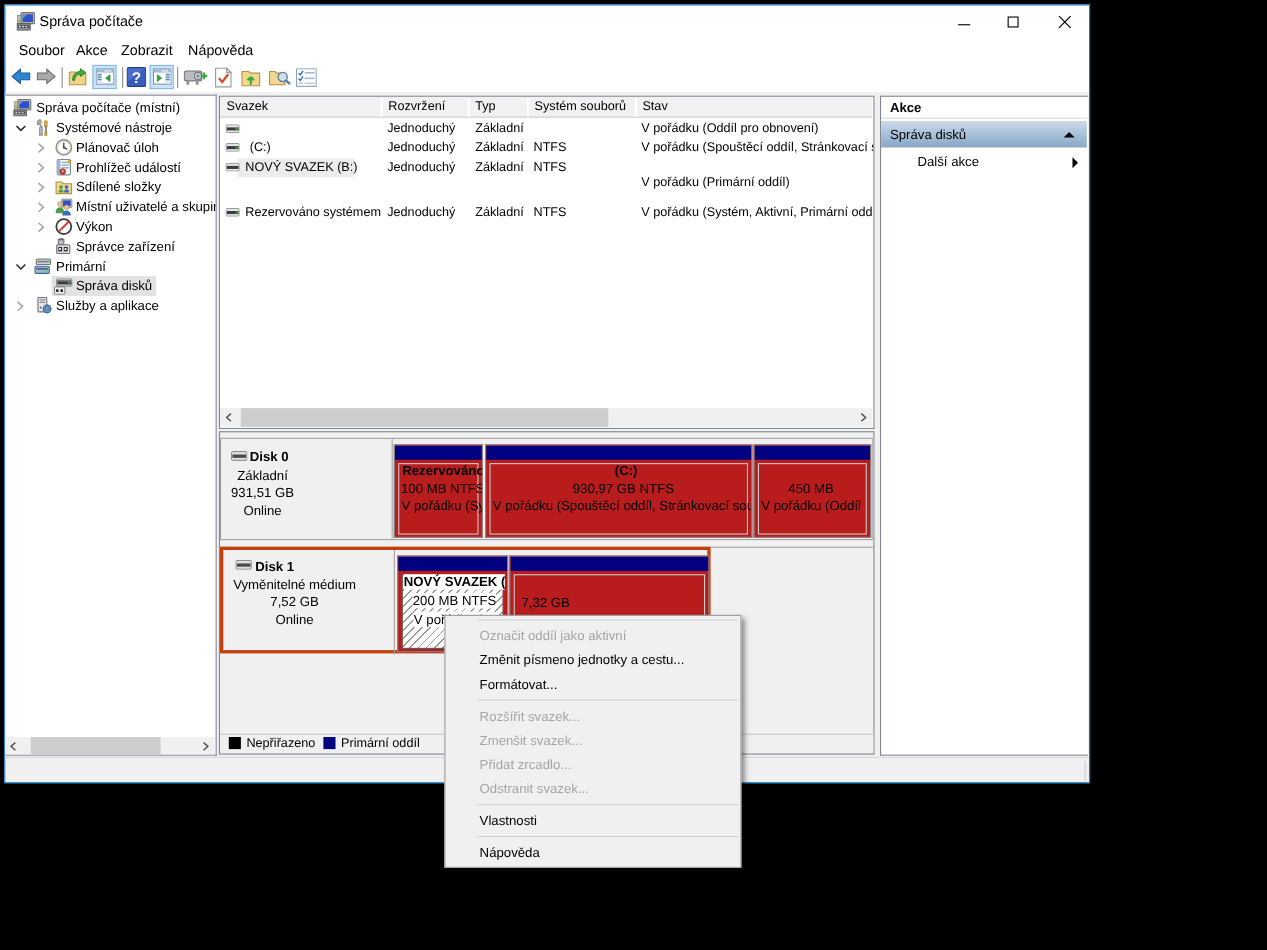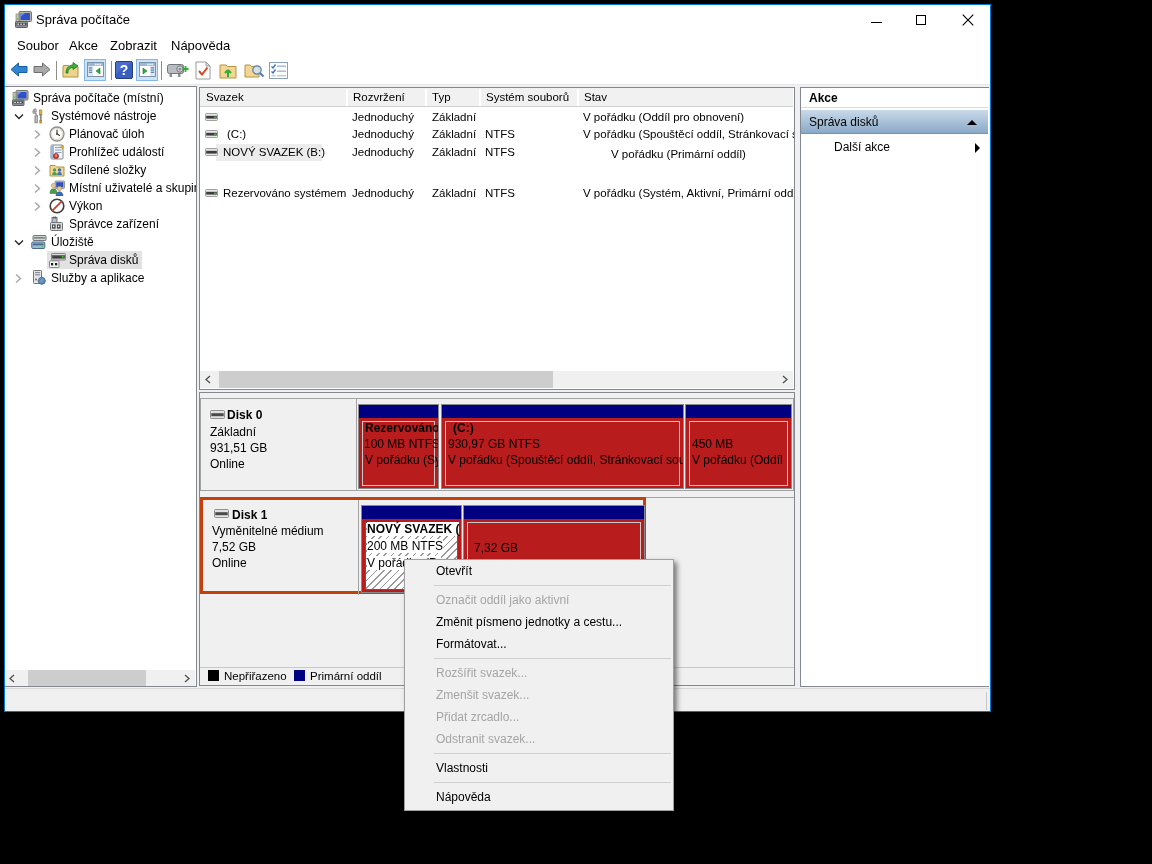--- a/index.html
+++ b/index.html
@@ -1,18 +1,18 @@
 <!DOCTYPE html>
 <html><head><meta charset="utf-8">
 <style>
 *{box-sizing:border-box;}
 html,body{margin:0;padding:0;}
 body{width:1152px;height:864px;background:#000;font-family:"Liberation Sans",sans-serif;position:relative;overflow:hidden;}
 .abs{position:absolute;}
-.win{position:absolute;left:4px;top:4px;width:987px;height:708px;background:#fff;border:1px solid #0078d7;}
+.win{position:absolute;left:4px;top:4px;width:987px;height:708px;background:#fff;border:1px solid #0078d7;text-align:center;}
 .t13{font-size:12px;color:#000;white-space:nowrap;}
 .t14{font-size:13px;color:#000;white-space:nowrap;}
 .pane{position:absolute;background:#fff;border:1px solid #828790;}
 .row{position:absolute;font-size:11.5px;color:#000;white-space:nowrap;height:17px;line-height:17px;}
 .hdrsep{position:absolute;top:1px;width:2px;height:17px;background:#fff;}
 .cell{position:absolute;background:#b91c1c;border:1px solid #8a8a8a;overflow:hidden;}
 .navy{position:absolute;left:0;top:0;right:0;height:13px;background:#000080;}
 .inner{position:absolute;left:3px;top:16px;right:3px;bottom:2px;border:1px solid #c9c9c9;}
 .dlines{position:absolute;font-size:12px;line-height:16px;white-space:nowrap;}
 .tr{position:absolute;left:0;height:18px;font-size:12px;white-space:nowrap;}
@@ -244,21 +244,21 @@
           <path d="M1 2.5 L5 6.5 L9 2.5" fill="none" stroke="#262626" stroke-width="1.4"></path>
         </svg>
         <div class="abs" style="left:26px;top:1px;width:17px;height:16px;"><svg width="17" height="16" viewBox="0 0 17 16">
 <rect x="2" y="1.5" width="13" height="5" rx="1" fill="#d2d4d6" stroke="#70757a"></rect>
 <rect x="3" y="3" width="11" height="1.6" fill="#7c8186"></rect>
 <circle cx="13" cy="3.8" r="0.8" fill="#3fd13f"></circle>
 <rect x="0.8" y="8" width="13" height="6.5" rx="1" fill="#9db8d6" stroke="#4a6a8c"></rect>
 <rect x="2" y="9.5" width="10.5" height="1.8" fill="#4a6a8c"></rect>
 <circle cx="11.5" cy="12.7" r="0.8" fill="#3fd13f"></circle>
 </svg></div>
-        <div class="lbl" style="left:46px;">Úložiště</div>
+        <div class="lbl" style="left:46px;">Primární</div>
       </div>
       <div class="tr" style="top:164px;width:190px;">
         <div class="abs" style="left:42px;top:0;width:95px;height:18px;background:#e2e2e2;"></div>
         <div class="abs" style="left:44px;top:2px;width:17px;height:16px;"><svg width="17" height="15" viewBox="0 0 17 15">
 <rect x="2.5" y="0.5" width="14" height="6.5" rx="0.8" fill="#dcdcdc" stroke="#6e6e6e" stroke-width="0.8"></rect>
 <rect x="3.2" y="2" width="12.6" height="3.6" fill="#3c3c3c"></rect>
 <rect x="3.2" y="2" width="12.6" height="1.2" fill="#6a6a6a"></rect>
 <circle cx="13.7" cy="3.8" r="1" fill="#2fd12f"></circle>
 <rect x="0.5" y="7.8" width="9.5" height="6.7" rx="0.8" fill="#f2f2f2" stroke="#6e6e6e" stroke-width="0.8"></rect>
 <rect x="2" y="10" width="2.2" height="2.4" fill="#1e1e1e"></rect>
@@ -330,21 +330,21 @@
       <div class="abs" style="left:0;top:56px;width:593px;height:17px;">
         <div class="abs" style="left:16px;top:0;width:106px;height:17px;background:#ececec;"></div>
         <svg class="abs" style="left:5px;top:4px;" width="13" height="8" viewBox="0 0 13 8">
           <rect x="0.5" y="0.5" width="12" height="7" rx="1" fill="#e8e8e8" stroke="#8a8a8a" stroke-width="0.8"></rect>
           <rect x="1.2" y="2.8" width="10.6" height="2.8" fill="#3c3c3c"></rect>
         </svg>
         <div class="row" style="left:23px;top:0;">NOVÝ SVAZEK (B:)</div>
         <div class="row" style="left:152px;top:0;">Jednoduchý</div>
         <div class="row" style="left:232px;top:0;">Základní</div>
         <div class="row" style="left:285px;top:0;">NTFS</div>
-        <div class="row" style="left:383px;top:2px;margin-left:28px;">V pořádku (Primární oddíl)</div>
+        <div class="row" style="left:383px;top:14px;">V pořádku (Primární oddíl)</div>
       </div>
       <div class="abs" style="left:0;top:73px;width:593px;height:17px;margin-top:24px;">
         <svg class="abs" style="left:5px;top:4px;" width="13" height="8" viewBox="0 0 13 8">
           <rect x="0.5" y="0.5" width="12" height="7" rx="1" fill="#e8e8e8" stroke="#8a8a8a" stroke-width="0.8"></rect>
           <rect x="1.2" y="2.8" width="10.6" height="2.8" fill="#3c3c3c"></rect>
           <rect x="9.2" y="3.4" width="1.6" height="1.6" fill="#2fd12f"></rect>
         </svg>
         <div class="row" style="left:23px;top:0;">Rezervováno systémem</div>
         <div class="row" style="left:152px;top:0;">Jednoduchý</div>
         <div class="row" style="left:232px;top:0;">Základní</div>
@@ -423,21 +423,20 @@
   <div class="abs" style="left:0;top:22px;width:187px;height:24px;background:linear-gradient(#c9dae9,#8aa9c8);border-bottom:1px solid #7593ae;">
     <div class="abs t13" style="left:8px;top:0;height:24px;line-height:24px;">Správa disků</div>
     <div class="abs" style="left:166px;top:10px;width:0;height:0;border-left:5px solid transparent;border-right:5px solid transparent;border-bottom:5px solid #000;"></div>
   </div>
   <div class="abs t13" style="left:33px;top:46px;height:26px;line-height:26px;">Další akce</div>
   <div class="abs" style="left:174px;top:55px;width:0;height:0;border-top:5px solid transparent;border-bottom:5px solid transparent;border-left:5px solid #000;"></div>
 </div>
 </div>
 
 <div class="menu">
-  <div class="mi">Otevřít</div>
   <div class="msep"></div>
   <div class="mi dis">Označit oddíl jako aktivní</div>
   <div class="mi">Změnit písmeno jednotky a cestu...</div>
   <div class="mi">Formátovat...</div>
   <div class="msep"></div>
   <div class="mi dis">Rozšířit svazek...</div>
   <div class="mi dis">Zmenšit svazek...</div>
   <div class="mi dis">Přidat zrcadlo...</div>
   <div class="mi dis">Odstranit svazek...</div>
   <div class="msep"></div>

